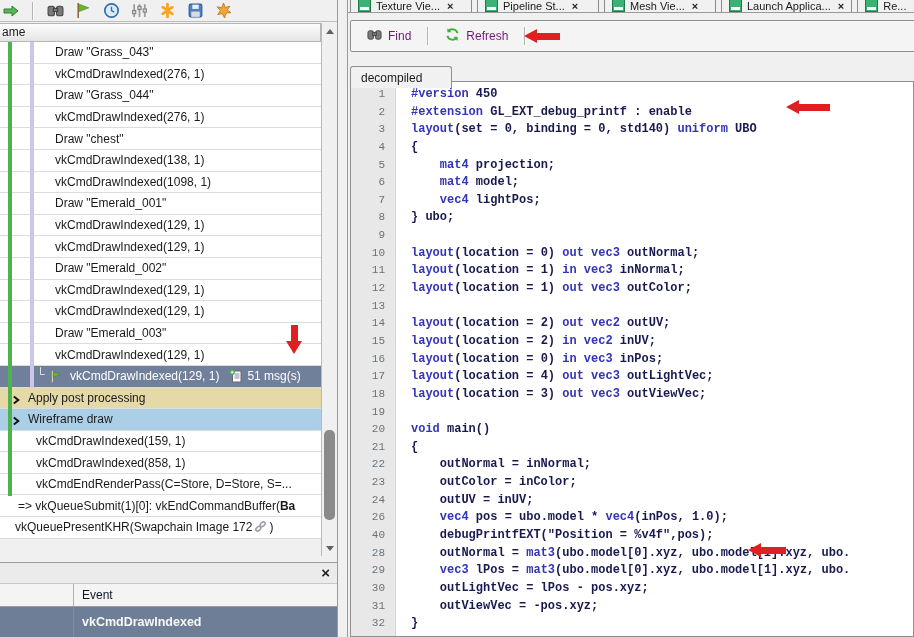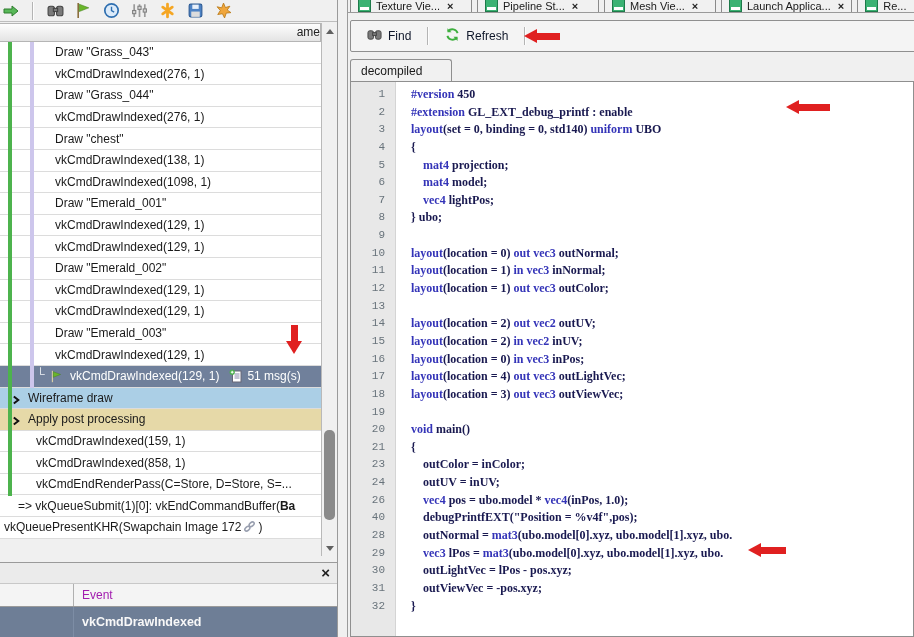--- a/index.html
+++ b/index.html
@@ -1,19 +1,19 @@
 <!DOCTYPE html>
 <html><head>
 <meta charset="utf-8">
 <style>
   html,body{margin:0;padding:0;background:#d4d0c8;}
   .screen{position:relative;width:914px;height:637px;background:#f0f0f0;overflow:hidden;
           font-family:"Liberation Sans",sans-serif;color:#1a1a1a;}
   
-  .left{position:absolute;left:0;top:0;width:337px;height:572px;background:#f0f0f0;text-align:right;}
+  .left{position:absolute;left:0;top:0;width:337px;height:572px;background:#f0f0f0;}
   .lt-toolbar{position:absolute;left:0;top:0;width:337px;height:22px;display:flex;align-items:center;
               gap:10px;padding-left:2px;border-bottom:1px solid #bdbdbd;box-sizing:border-box;}
   .tb-sep{width:1px;height:18px;background:#b4b4b4;border-right:1px solid #fdfdfd;margin:0 2px;}
   .tb-ic{width:18px;height:18px;flex:none;display:flex;align-items:center;justify-content:center;}
   .tree-header{position:absolute;left:0;top:23px;width:321px;height:19px;box-sizing:border-box;
                background:linear-gradient(#fdfdfd,#e4e4e4);border:1px solid #b5b5b5;border-left:none;
                font-size:12px;line-height:17px;padding-left:2px;color:#222;}
   .tree{position:absolute;left:0;top:42px;width:321px;height:497px;background:#ffffff;overflow:hidden;}
   .guide{position:absolute;z-index:2;}
   .trow{position:relative;height:21.6px;box-sizing:border-box;border-bottom:1px solid #dcdcdc;
@@ -33,21 +33,21 @@
   .sb-up{top:0;} .sb-dn{bottom:0;}
   .tri-up{width:0;height:0;border-left:4px solid transparent;border-right:4px solid transparent;border-bottom:5px solid #606060;}
   .tri-dn{width:0;height:0;border-left:4px solid transparent;border-right:4px solid transparent;border-top:5px solid #606060;}
   .sb-thumb{position:absolute;left:2px;top:407px;width:11px;height:90px;background:#8a8a8a;border-radius:5px;}
   .dock-titlebar{position:absolute;left:0;top:562px;width:337px;height:22px;background:#ebebeb;
                  border-top:1px solid #9a9a9a;border-bottom:1px solid #c8c8c8;box-sizing:border-box;}
   .dock-close{position:absolute;right:7px;top:1px;font-size:15px;font-weight:bold;color:#222;cursor:default;}
   .ev-header{position:absolute;left:0;top:584px;width:337px;height:23px;background:#f4f4f4;
              border-bottom:1px solid #9a9a9a;box-sizing:border-box;display:flex;font-size:12px;}
   .ev-col1{width:74px;border-right:1px solid #b0b0b0;box-sizing:border-box;}
-  .ev-col2{padding-left:8px;display:flex;align-items:center;color:#a21caf;}
+  .ev-col2{padding-left:8px;display:flex;align-items:center;color:#0f172a;}
   .ev-row{position:absolute;left:0;top:607px;width:337px;height:30px;background:#6e7e96;display:flex;}
   .ev-row .ev-col1{border-right:1px solid #7d8da5;}
   .ev-row .ev-col2{color:#f8f8f8;font-weight:bold;font-size:12.5px;}
   
   .splitter{position:absolute;left:337px;top:0;width:11px;height:637px;background:#f0f0f0;
             border-left:1px solid #9a9a9a;border-right:1px solid #9a9a9a;box-sizing:border-box;}
   
   .right{position:absolute;left:348px;top:0;width:566px;height:637px;background:#f0f0f0;}
   .tabs{position:absolute;left:0;top:0;width:566px;height:13px;overflow:hidden;display:flex;gap:5px;
         padding-left:2px;border-bottom:1px solid #9a9a9a;box-sizing:border-box;}
@@ -55,33 +55,33 @@
        background:#f1f1f1;border:1px solid #8a8a8a;border-bottom:none;border-radius:3px 3px 0 0;
        font-size:11px;flex:none;box-sizing:border-box;}
   .tab:nth-of-type(1){min-width:122px;} .tab:nth-of-type(2){min-width:122px;}
   .tab:nth-of-type(3){min-width:112px;} .tab:nth-of-type(4){min-width:130px;}
   .tabicon{position:relative;width:11px;height:11px;background:#3bb273;border:1px solid #1e7a4a;flex:none;}
   .tabicon:after{content:"";position:absolute;left:1px;right:1px;bottom:1px;height:3px;background:#fff;}
   .tabx{font-weight:bold;font-size:11px;color:#222;margin-left:2px;}
   .sv-toolbar{position:absolute;left:2px;top:20px;width:568px;height:32px;background:#f4f4f4;
               border:1px solid #8f8f8f;border-radius:2px;box-sizing:border-box;display:flex;
               align-items:center;gap:10px;padding-left:12px;}
-  .sv-btn{display:flex;align-items:center;gap:6px;font-size:12px;color:#0f172a;padding:2px 4px;}
-  .code-tab{position:absolute;left:2px;top:59px;width:102px;height:22px;background:#f1f1f1;
+  .sv-btn{display:flex;align-items:center;gap:6px;font-size:12px;color:#701a75;padding:2px 4px;}
+  .code-tab{position:absolute;left:2px;top:66px;width:102px;height:22px;background:#f1f1f1;
             border:1px solid #8f8f8f;border-bottom:none;border-radius:3px 3px 0 0;box-sizing:border-box;
             font-size:12px;display:flex;align-items:center;padding-left:10px;z-index:2;}
   .code-box{position:absolute;left:2px;top:81px;width:564px;height:556px;background:#ffffff;
             border:1px solid #8f8f8f;box-sizing:border-box;overflow:hidden;}
   .gutter-bg{position:absolute;left:0;top:0;width:44px;height:100%;background:#e8e8e8;border-right:1px solid #d4d4d4;}
   .code-lines{position:absolute;left:0;top:4px;width:100%;}
   .cl{display:flex;height:17.65px;line-height:17.65px;font-family:"Liberation Mono",monospace;
       font-size:12px;font-weight:600;}
   .ln{width:34px;flex:none;text-align:right;padding-right:10px;background:#e8e8e8;color:#68737b;
       font-weight:400;font-size:11px;}
-  .ct{padding-left:16px;white-space:pre;color:#191950;font-family:Liberation Serif, serif;}
+  .ct{padding-left:16px;white-space:pre;color:#191950;}
   .kw{color:#3434b8;}
   
   .rl{position:absolute;z-index:50;}
   .rl .head{position:absolute;left:0;top:0;width:0;height:0;border-top:7px solid transparent;
             border-bottom:7px solid transparent;border-right:13px solid #e02020;}
   .rl .tail{position:absolute;left:12px;top:3.5px;height:7px;background:#e02020;}
   .rd{position:absolute;z-index:50;width:17px;height:30px;}
   .rd .tail{position:absolute;left:5px;top:0;width:7px;height:17px;background:#e02020;}
   .rd .head{position:absolute;left:0;top:16px;width:0;height:0;border-left:8.5px solid transparent;
             border-right:8.5px solid transparent;border-top:13px solid #e02020;}
@@ -213,46 +213,46 @@
             <span class="badge">
               <span><svg width="14" height="14" viewBox="0 0 14 14" style="vertical-align:-2px;">
                   <rect x="3.5" y="2" width="8.5" height="11" fill="#fff" stroke="#667"></rect>
                   <path d="M5.5 5h5M5.5 7h5M5.5 9h5" stroke="#88a" stroke-width="1"></path>
                   <circle cx="3.2" cy="3.2" r="2.6" fill="#49b04c"></circle>
                   <path d="M3.2 1.8v2.8M1.8 3.2h2.8" stroke="#fff" stroke-width="1"></path>
                 </svg></span>
               <span>51 msg(s)</span>
             </span>
           </div>
+          <div class="trow marker" style="background: rgb(230, 217, 168);">
+            <span class="chev"><svg width="9" height="10" viewBox="0 0 10 10">
+                <path d="M2 1l5 4-5 4" fill="none" stroke="#111" stroke-width="2.2"></path>
+              </svg></span>
+            <span>Apply post processing</span>
+          </div>
           <div class="trow marker" style="background: rgb(171, 207, 230);">
             <span class="chev"><svg width="9" height="10" viewBox="0 0 10 10">
                 <path d="M2 1l5 4-5 4" fill="none" stroke="#111" stroke-width="2.2"></path>
               </svg></span>
             <span>Wireframe draw</span>
           </div>
-          <div class="trow marker" style="background: rgb(230, 217, 168);">
-            <span class="chev"><svg width="9" height="10" viewBox="0 0 10 10">
-                <path d="M2 1l5 4-5 4" fill="none" stroke="#111" stroke-width="2.2"></path>
-              </svg></span>
-            <span>Apply post processing</span>
-          </div>
           <div class="trow item2">
             <span>vkCmdDrawIndexed(159, 1)</span>
           </div>
           <div class="trow item2">
             <span>vkCmdDrawIndexed(858, 1)</span>
           </div>
           <div class="trow item2">
             <span>vkCmdEndRenderPass(C=Store, D=Store, S=...</span>
           </div>
           <div class="trow rich" style="padding-left: 18px;">
             <span>=&gt; vkQueueSubmit(1)[0]: vkEndCommandBuffer(</span>
             <span style="font-weight: bold;">Ba</span>
           </div>
-          <div class="trow rich" style="padding-left: 4px;">
+          <div class="trow rich" style="padding-left: 15px;">
             <span>vkQueuePresentKHR(</span>
             <span style="font-weight: normal;">Swapchain Image 172</span>
             <span style="margin: 0px 2px;"><svg width="13" height="13" viewBox="0 0 12 12" style="vertical-align:-2px;">
                 <g fill="none" stroke="#9aa0b0" stroke-width="1.5">
                   <ellipse cx="4" cy="8" rx="2.6" ry="1.7" transform="rotate(-40 4 8)"></ellipse>
                   <ellipse cx="8" cy="4" rx="2.6" ry="1.7" transform="rotate(-40 8 4)"></ellipse>
                 </g>
               </svg></span>
             <span>)</span>
           </div>
@@ -423,20 +423,24 @@
           </div>
           <div class="cl">
             <span class="ln">20</span>
             <span class="ct"><span class="kw">void</span> main()</span>
           </div>
           <div class="cl">
             <span class="ln">21</span>
             <span class="ct">{</span>
           </div>
           <div class="cl">
+            <span class="ln">22</span>
+            <span class="ct">    outNormal = inNormal;</span>
+          </div>
+          <div class="cl">
             <span class="ln">23</span>
             <span class="ct">    outColor = inColor;</span>
           </div>
           <div class="cl">
             <span class="ln">24</span>
             <span class="ct">    outUV = inUV;</span>
           </div>
           <div class="cl">
             <span class="ln">26</span>
             <span class="ct">    <span class="kw">vec4</span> pos = ubo.model * <span class="kw">vec4</span>(inPos, 1.0);</span>

